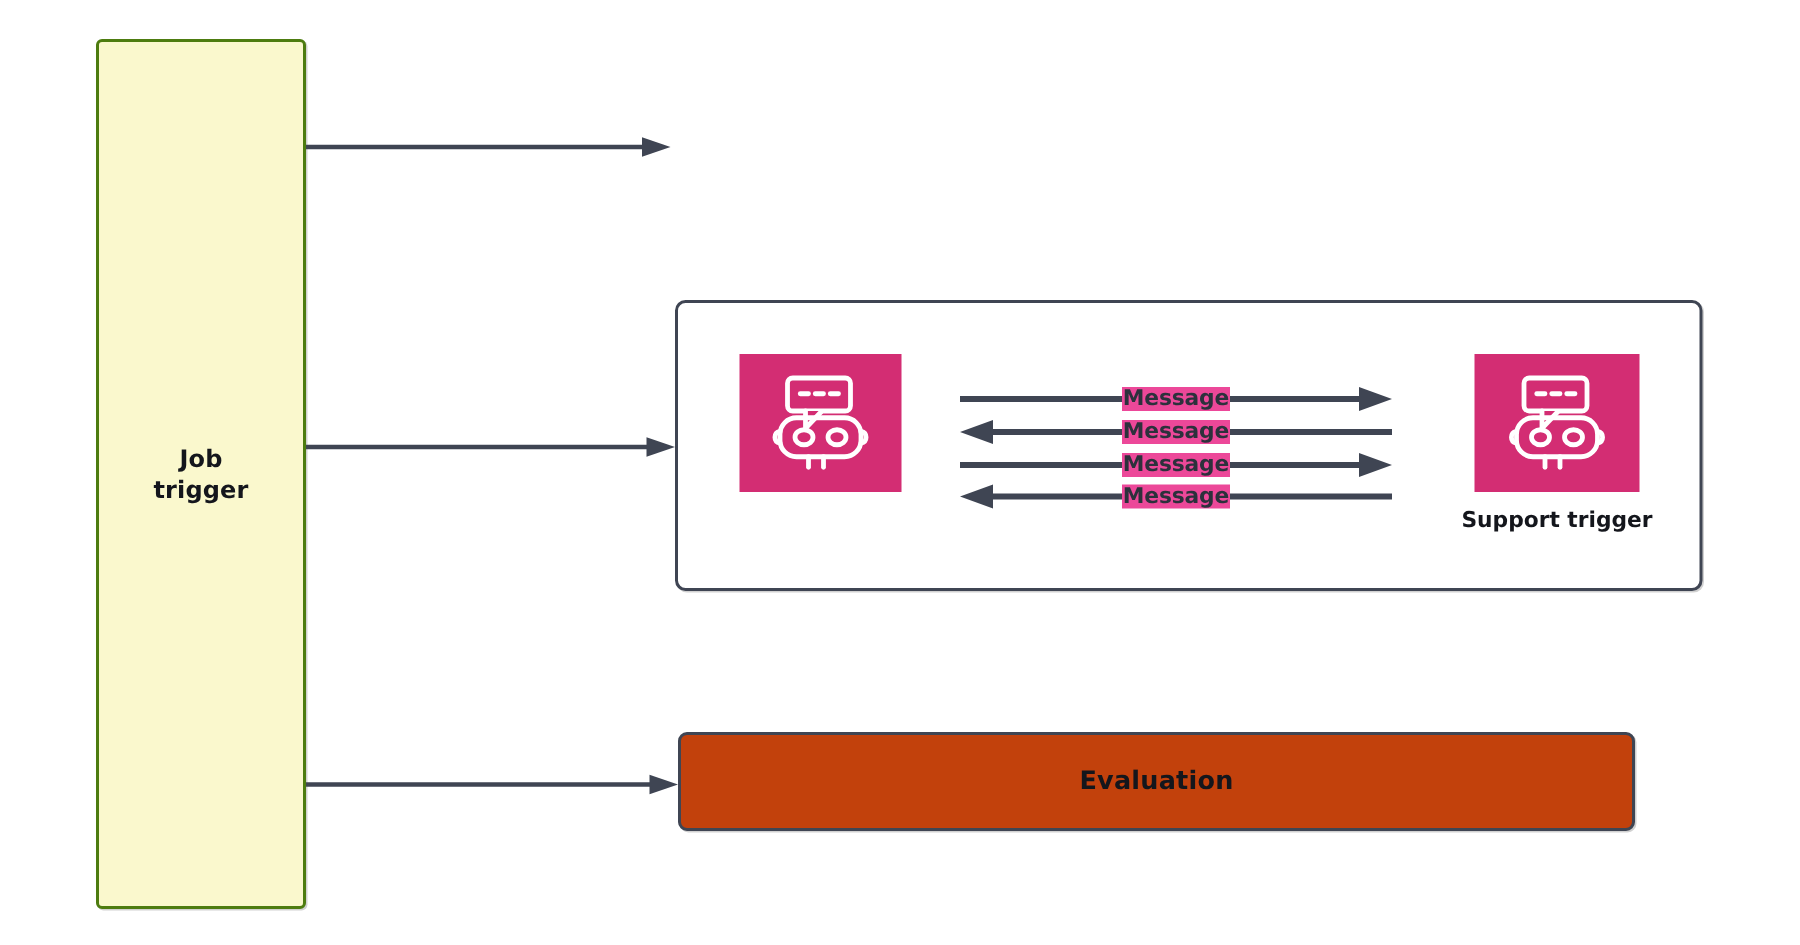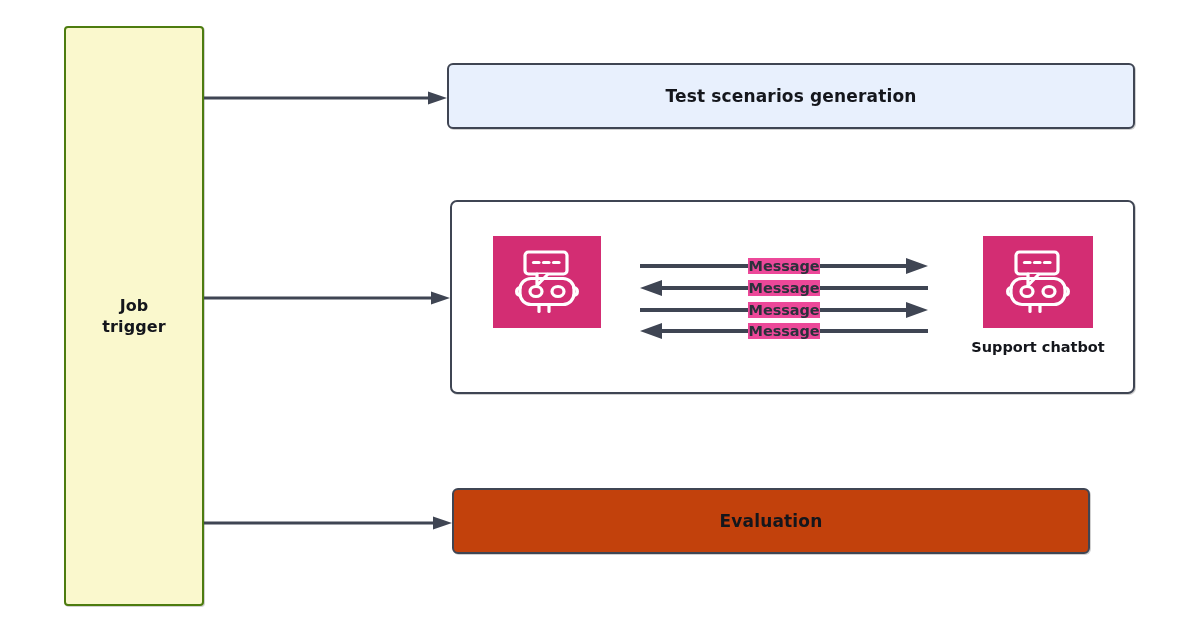--- a/index.html
+++ b/index.html
@@ -189,23 +189,20 @@
     </svg>
   </div>
 
   <div class="connector" style="left:204px; top:515px; width:250px;">
     <svg width="250" height="16" viewBox="0 0 250 16">
       <line x1="0" y1="8" x2="233" y2="8" stroke="#3f4553" stroke-width="3"></line>
       <polygon points="248,8 229,1.5 229,14.5" fill="#3f4553"></polygon>
     </svg>
   </div>
 
-  <div class="stage-box box-scenarios">
-    <div class="stage-label">Test scenarios generation</div>
-  </div>
 
   <div class="sim-container"></div>
 
   <div class="agent agent-left">
     <div class="agent-tile">
       <svg width="74" height="66" viewBox="0 0 74 66">
         <g fill="none" stroke="#ffffff" stroke-width="3.2" stroke-linecap="round" stroke-linejoin="round">
 
           <rect x="15" y="3" width="42" height="22" rx="3.5"></rect>
           <path d="M27 25 L27 36 L37 25 Z" fill="#D32D73" stroke="none"></path>
@@ -243,21 +240,21 @@
           <rect x="10" y="29.5" width="54" height="26" rx="11"></rect>
           <ellipse cx="26" cy="42.5" rx="6" ry="5"></ellipse>
           <ellipse cx="48" cy="42.5" rx="6" ry="5"></ellipse>
           <path d="M10 38.5 C5.5 39.5 5.5 45.5 10 46.5"></path>
           <path d="M64 38.5 C68.5 39.5 68.5 45.5 64 46.5"></path>
           <line x1="29" y1="55.5" x2="29" y2="62.5"></line>
           <line x1="39" y1="55.5" x2="39" y2="62.5"></line>
         </g>
       </svg>
     </div>
-    <div class="agent-caption">Support chatbot</div>
+    <div class="agent-caption">Support trigger</div>
   </div>
 
   <div class="msg-row" style="top:257px;">
     <svg class="msg-line" viewBox="0 0 288 18">
       <line x1="0" y1="9" x2="270" y2="9" stroke="#3f4553" stroke-width="4"></line>
       <polygon points="288,9 266,1 266,17" fill="#3f4553"></polygon>
     </svg>
     <div class="msg-label">
       <span>Message</span>
     </div>

